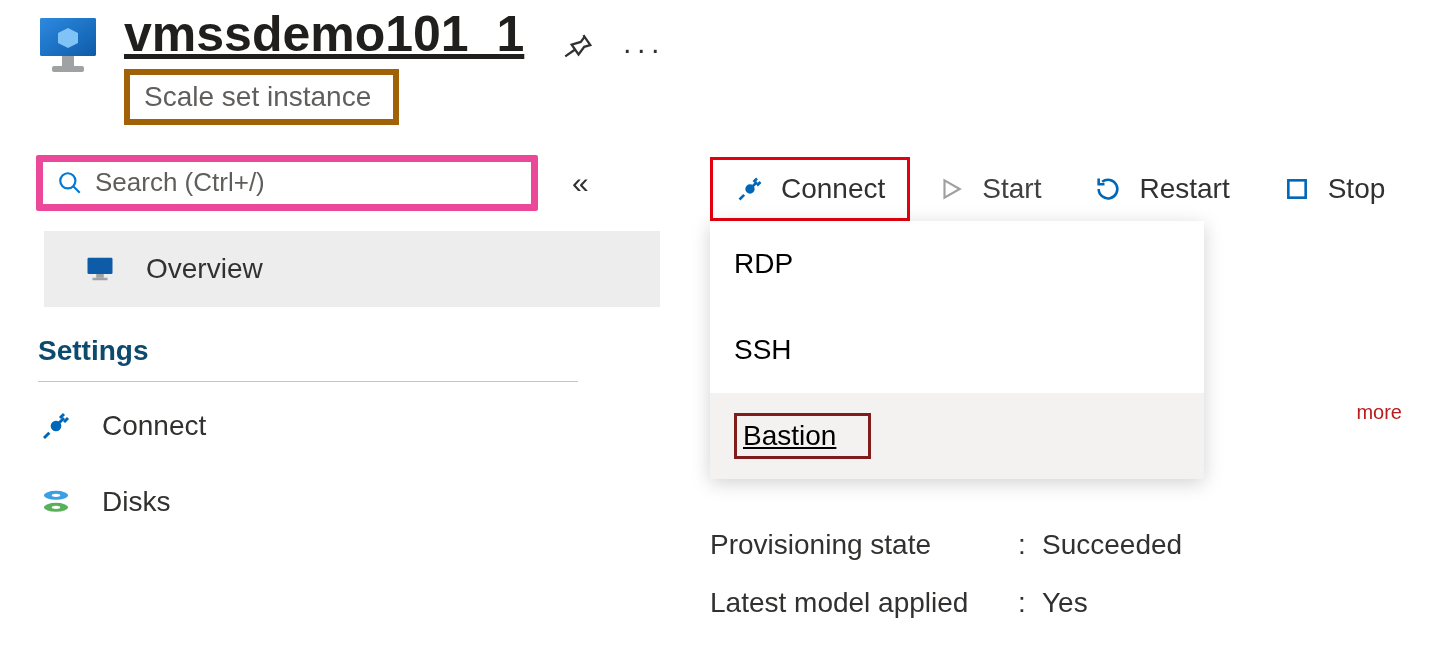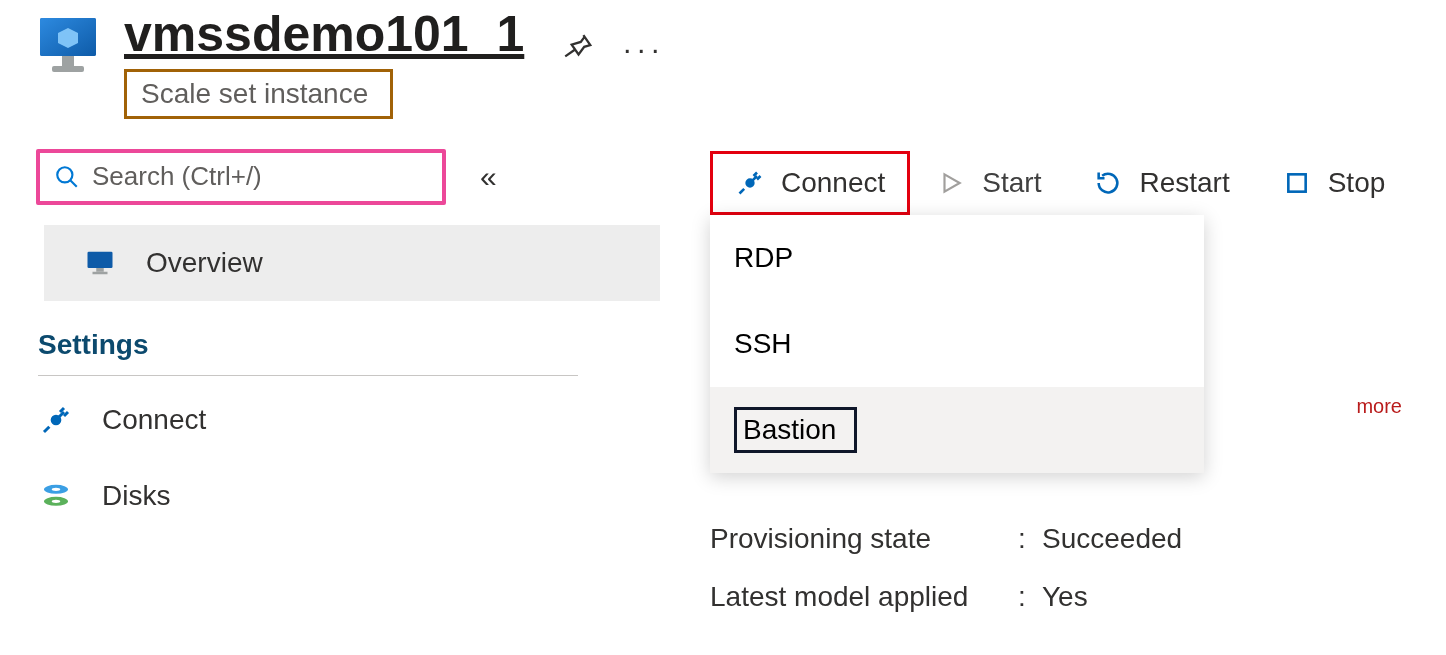--- a/index.html
+++ b/index.html
@@ -33,21 +33,21 @@
       color: #201f1e;
       line-height: 1.05;
       text-decoration: underline;
     }
     .subtitle-wrap {
       margin-top: 8px;
     }
     .subtitle {
       font-size: 28px;
       color: #605e5c;
-      border: 3px solid #a16207;
+      border: 6px solid #a16207;
       padding: 6px 22px 6px 14px;
       display: inline-block;
     }
     .header-actions {
       display: flex;
       align-items: center;
       gap: 28px;
       margin-left: 36px;
       margin-top: 22px;
     }
@@ -65,24 +65,24 @@
       flex-shrink: 0;
     }
     .search-row {
       display:flex;
       align-items:center;
       padding: 0 0 0 36px;
     }
     .search-box {
       display: flex;
       align-items: center;
-      border: 4px solid #ec4899;
+      border: 7px solid #ec4899;
       border-radius: 2px;
       height: 56px;
-      width: 410px;
+      width: 502px;
       padding: 0 14px;
       background:#fff;
     }
     .search-box svg { flex-shrink:0; }
     .search-input {
       border: none;
       outline: none;
       font-size: 26px;
       flex: 1;
       margin-left: 12px;
@@ -179,22 +179,23 @@
       padding-left: 24px;
       font-size: 28px;
       color: #000000;
       cursor: pointer;
     }
     .dd-item.hover { background: #f3f2f1; }
     .dd-item .dd-label-wrap {
       display:inline-block;
     }
     .dd-item.highlighted .dd-label-wrap {
-      border: 3px solid #0f172a;
-      padding: 4px 18px 4px 6px;
+      border: 3px solid #7f1d1d;
+      padding: 4px 32px 4px 6px;
+      text-decoration: underline;
     }
 
     .see-more {
       position: absolute;
       right: 44px;
       top: 246px;
       color: #b91c1c;
       font-size: 20px;
       cursor:pointer;
     }

